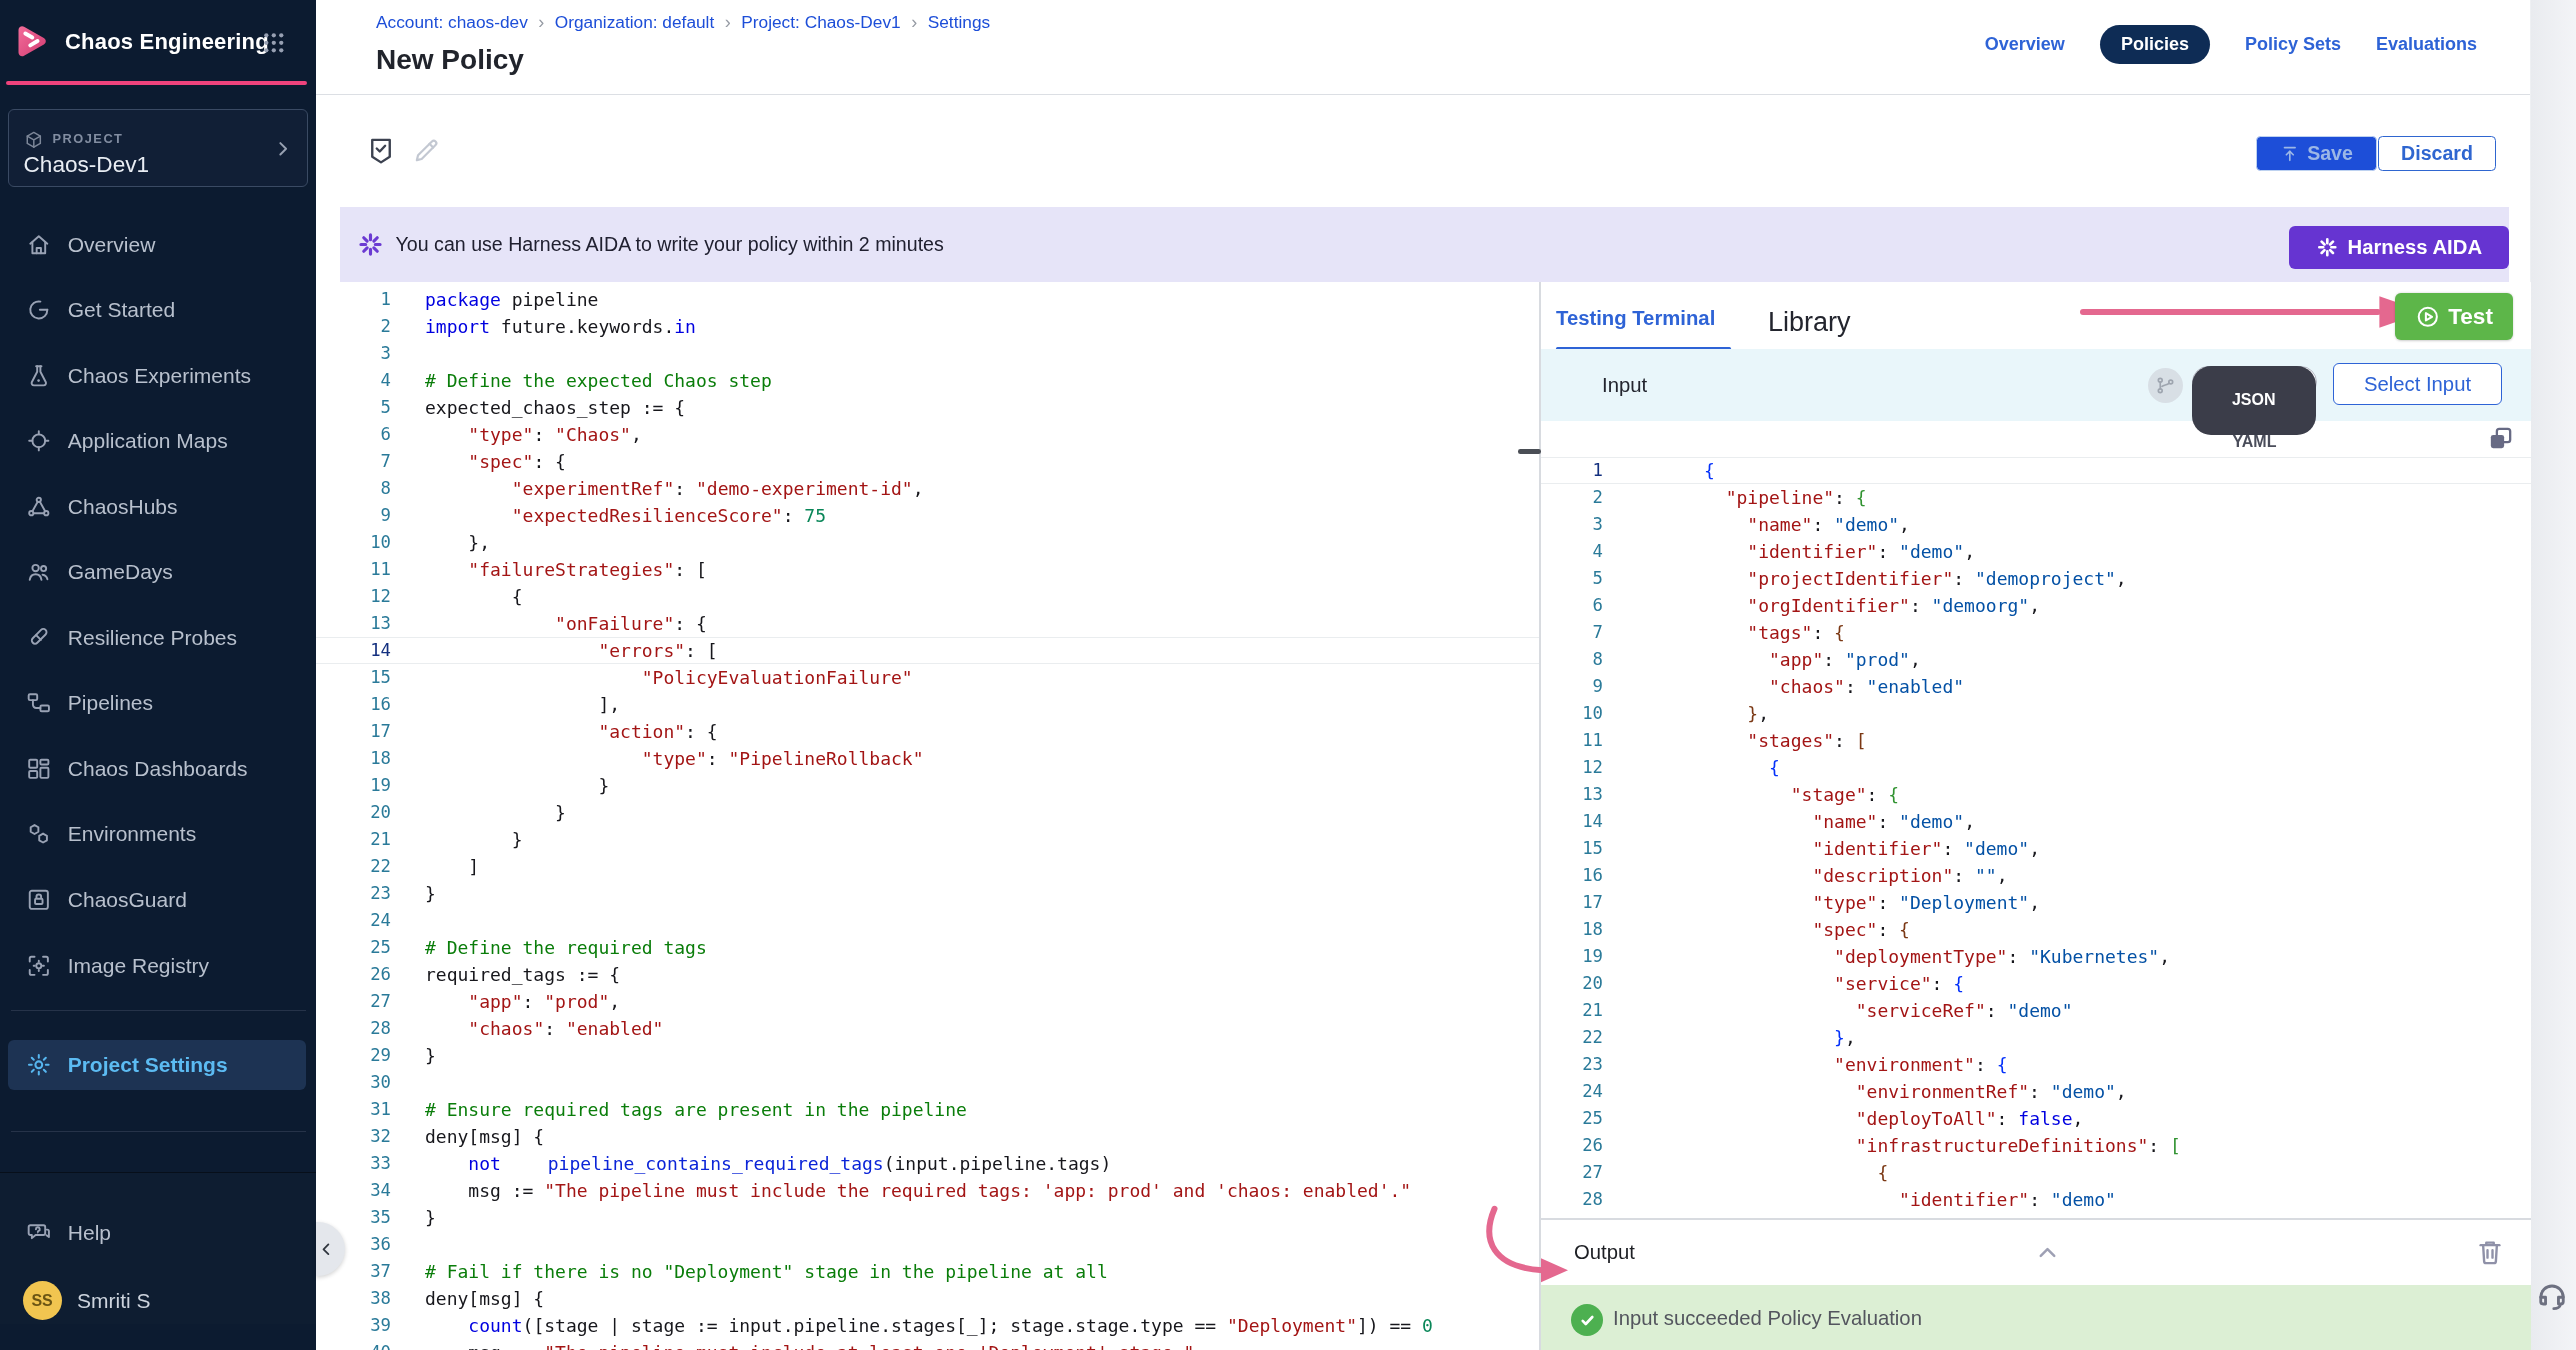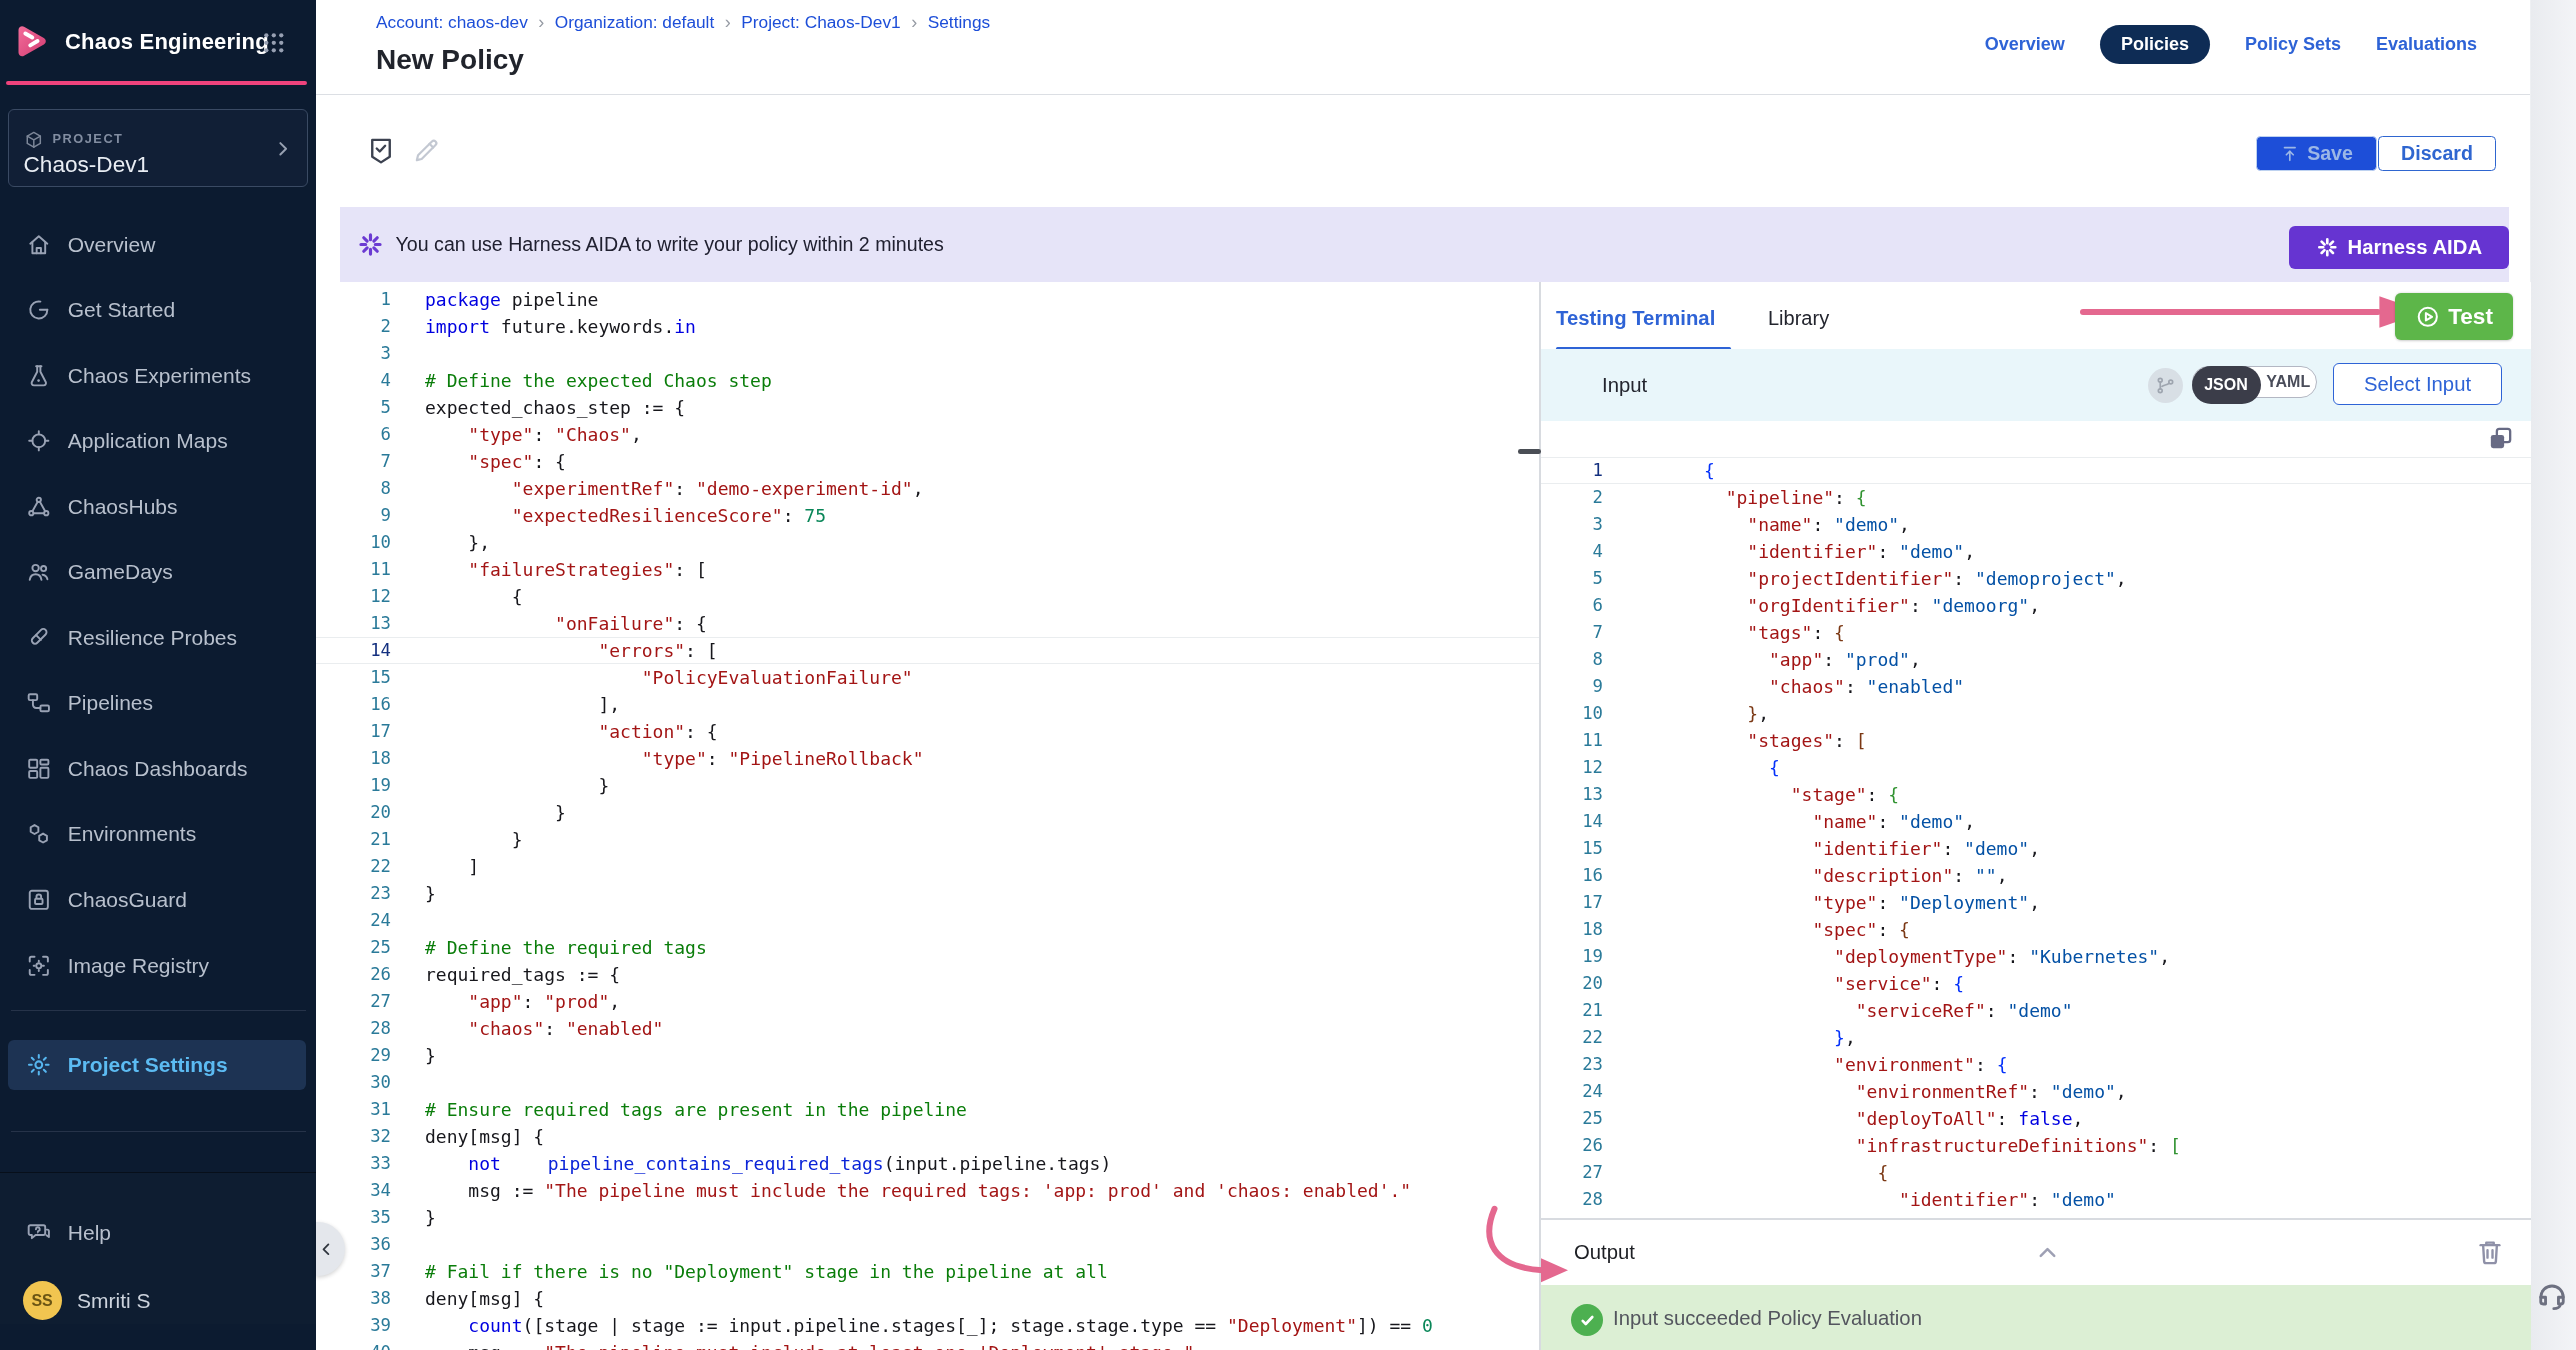--- a/index.html
+++ b/index.html
@@ -68,29 +68,29 @@
   .tk-st{color:#a31515;} .tk-cm{color:#0a7d0a;} .tk-nu{color:#098658;}
   .tk-key{color:#a31515;} .tk-val{color:#0451a5;} .tk-bool{color:#0000e0;}
   .tk-b0{color:#0431fa;} .tk-b1{color:#319331;} .tk-b2{color:#7b3814;}
   #split-divider{left:1223px;top:282px;width:1.5px;height:1068px;background:#d8dbe0;}
   #split-handle{left:1202px;top:449px;width:22.6px;height:5.3px;background:#4a4e55;border-radius:2.3px;}
 
   
   #rightpanel{left:1225px;top:282px;width:990px;height:1068px;background:#fff;}
   #tab-testing{left:15px;top:25px;font-size:20.3px;font-weight:bold;color:#2e63d6;cursor:pointer;}
   #tab-underline{left:15px;top:65px;width:175px;height:3.8px;background:#2e63d6;border-radius:1.5px;}
-  #tab-library{left:227px;top:25px;font-size:20px;color:#23252e;cursor:pointer;}
+  #tab-library{left:227px;top:25px;font-size:27px;color:#23252e;cursor:pointer;}
   #test-arrow{left:539px;top:13.6px;width:346px;height:32px;color:#e4688f;}
   #test-btn{left:854px;top:11.3px;width:118px;height:47px;background:#5db649;border-radius:6px;color:#fff;display:flex;align-items:center;justify-content:center;gap:7.5px;font-size:22.6px;font-weight:bold;cursor:pointer;box-shadow:0 0.8px 2.3px rgba(0,0,0,.2);}
   #test-btn .ic{width:25.6px;height:25.6px;}
   #input-bar{left:0;top:67px;width:990px;height:72px;background:#e9f6fa;}
   #input-label{position:absolute;left:33px;top:0;height:72px;display:flex;align-items:center;font-size:20.3px;color:#23252e;margin-left:28px;}
   #git-icon{position:absolute;left:607px;top:19px;width:35px;height:35px;border-radius:50%;background:#d3d8df;color:#868b97;display:flex;align-items:center;justify-content:center;opacity:.75;}
   #git-icon .ic{width:21px;height:21px;}
-  #format-toggle{position:absolute;left:651px;top:17.3px;width:125px;height:32px;background:#fff;border:1.5px solid #b3b7c3;border-radius:19px;display:flex;box-sizing:border-box;cursor:pointer;}
+  #format-toggle{position:absolute;left:651px;top:17.3px;width:125px;height:32px;background:#fff;border:1.5px solid #b3b7c3;border-radius:19px;display:flex;box-sizing:border-box;cursor:pointer;flex-direction:column;}
   .tg-json{flex:0 0 69px;background:#3b3d49;color:#fff;border-radius:19px;display:flex;align-items:center;justify-content:center;font-size:16px;font-weight:bold;margin:-1.5px 0 -1.5px -1.5px;height:38px;}
   .tg-yaml{flex:1;display:flex;align-items:center;justify-content:center;color:#4a4d5a;font-size:16px;font-weight:bold;}
   #select-input-btn{position:absolute;left:792px;top:14.3px;width:169px;height:42px;border:1.5px solid #2e63d6;border-radius:6px;color:#2e63d6;background:#fff;font-size:20.3px;font-weight:500;display:flex;align-items:center;justify-content:center;box-sizing:border-box;cursor:pointer;}
   #copy-icon{left:945px;top:142px;width:29px;height:29px;color:#676a84;cursor:pointer;}
   #right-ed{left:0;top:175px;width:990px;height:762px;overflow:hidden;background:#fff;}
   #output-divider{left:0;top:936px;width:990px;height:1.5px;background:#d8dbe0;}
   #output-row{left:0;top:938px;width:990px;height:65px;background:#fff;}
   #output-label{position:absolute;left:33px;top:0;height:65px;display:flex;align-items:center;font-size:20.3px;color:#1d1f24;}
   #output-chevron{position:absolute;left:493px;top:19px;width:27px;height:27px;color:#9ea0b4;cursor:pointer;}
   #trash-icon{position:absolute;left:934px;top:16.6px;width:30px;height:30px;color:#8f91a8;cursor:pointer;}

